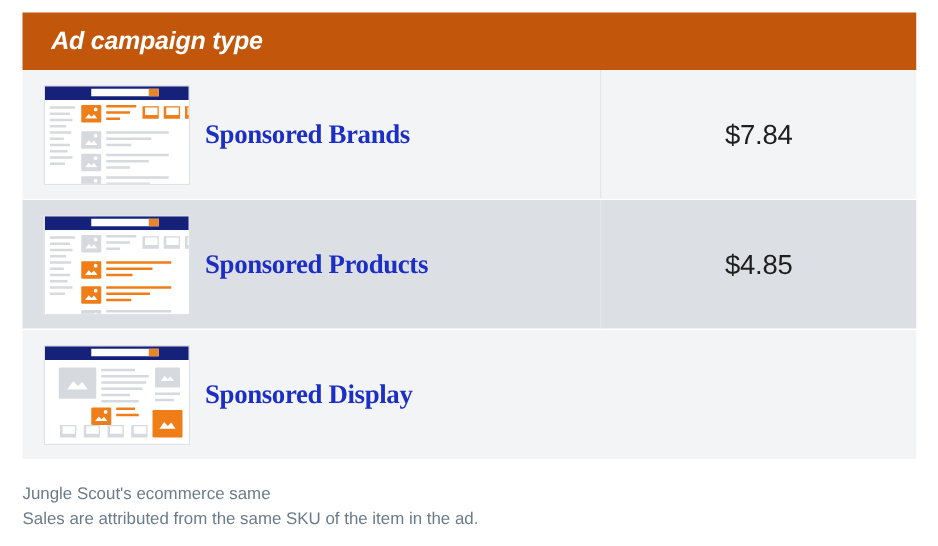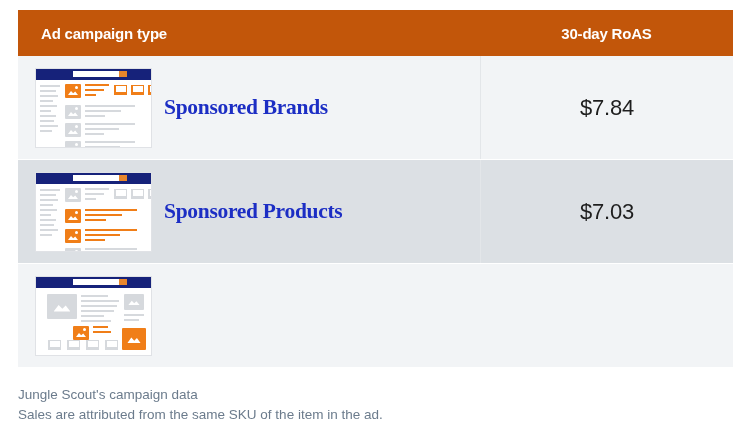--- a/index.html
+++ b/index.html
@@ -34,22 +34,23 @@
   .thead {
     display: flex;
     height: 46px;
     background: #c2560a;
   }
   .th {
     display: flex;
     align-items: center;
     color: #ffffff;
     font-weight: bold;
-    font-size: 15px;
+    font-size: 20px;
     letter-spacing: -0.2px;
+    font-style: italic;
   }
   .th-campaign {
     width: 462px;
     padding-left: 23px;
     box-sizing: border-box;
   }
   .th-roas {
     flex: 1;
     justify-content: center;
   }
@@ -229,21 +230,20 @@
 </style>
 </head>
 <body>
 
 <div id="root">
 
   <div class="table-wrap">
 
     <div class="thead">
       <div class="th th-campaign">Ad campaign type</div>
-      <div class="th th-roas">30-day RoAS</div>
     </div>
 
     <div class="row light">
       <div class="cell-campaign">
 
         <div class="thumb">
           <div class="tb-nav">
             <div class="tb-search">
               <div class="tb-searchbtn"></div>
             </div>
@@ -370,21 +370,21 @@
                 <div class="ln" style="width:100%"></div>
 
               </div>
             </div>
           </div>
         </div>
 
         <div class="campaign-label">Sponsored Products</div>
       </div>
       <div class="cell-roas">
-        <span class="roas-value">$7.03</span>
+        <span class="roas-value">$4.85</span>
       </div>
     </div>
 
     <div class="row light">
       <div class="cell-campaign">
 
         <div class="thumb">
           <div class="tb-nav">
             <div class="tb-search">
               <div class="tb-searchbtn"></div>
@@ -421,23 +421,24 @@
 
             <div class="prodrow" style="left:12px; top:52px; gap:6px;">
               <div class="prodbox gray"></div>
               <div class="prodbox gray"></div>
               <div class="prodbox gray"></div>
               <div class="prodbox gray"></div>
             </div>
           </div>
         </div>
 
+        <div class="campaign-label">Sponsored Display</div>
       </div>
     </div>
 
   </div>
 
   <div class="footer">
-    <div>Jungle Scout's campaign data</div>
+    <div>Jungle Scout's ecommerce same</div>
     <div>Sales are attributed from the same SKU of the item in the ad.</div>
   </div>
 
 </div>
 
 </body></html>

